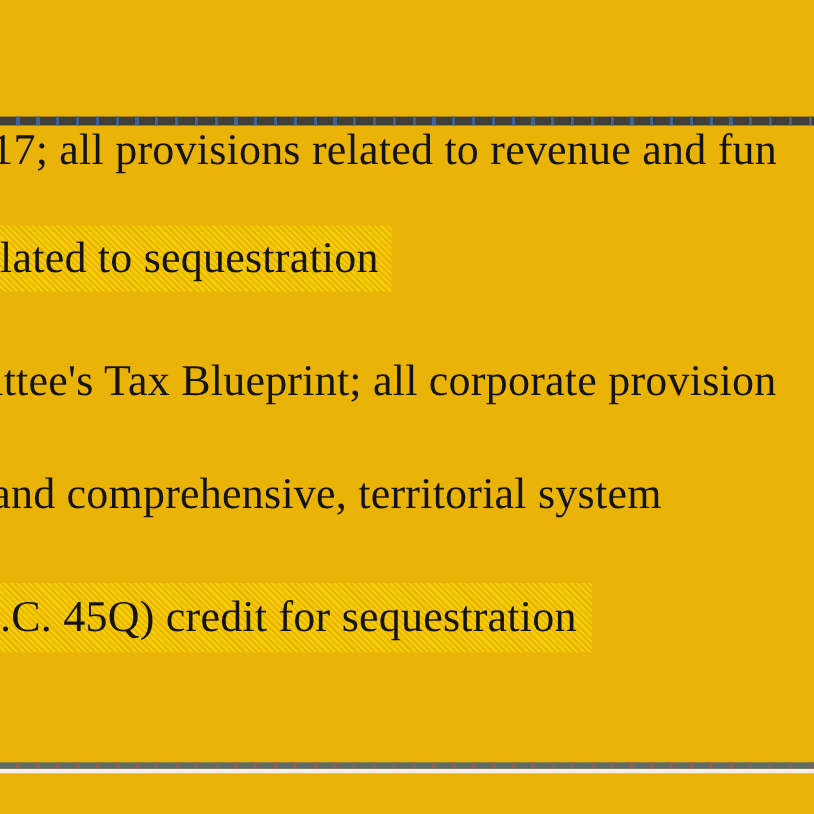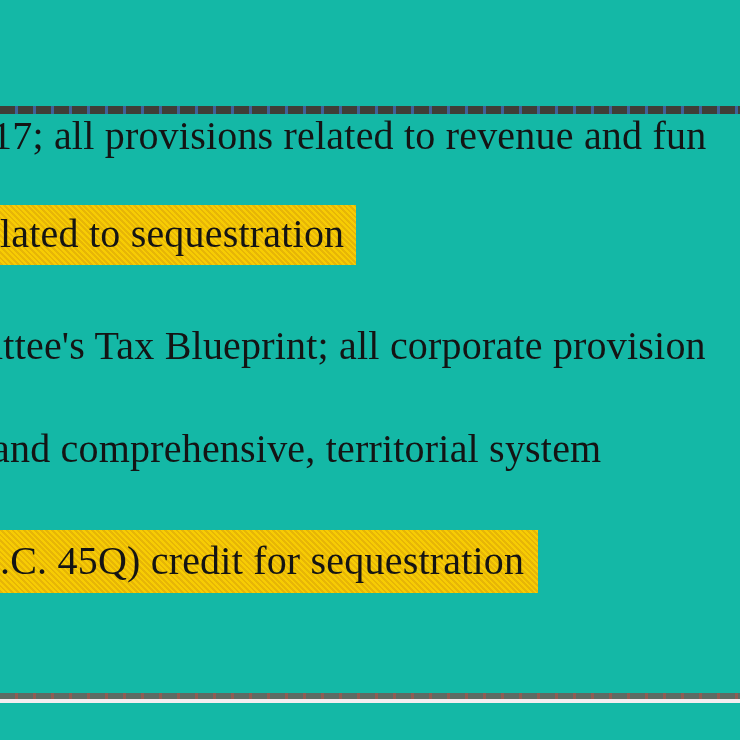--- a/index.html
+++ b/index.html
@@ -3,21 +3,21 @@
 <meta charset="utf-8">
 <style>
   html, body {
     margin: 0;
     padding: 0;
   }
   .page {
     position: relative;
     width: 740px;
     height: 740px;
-    background: #14b8a6;
+    background: #eab308;
     overflow: hidden;
     font-family: "Liberation Serif", "DejaVu Serif", serif;
   }
   .rule {
     position: absolute;
     left: 0;
     width: 740px;
   }
   .rule-top {
     top: 106px;

